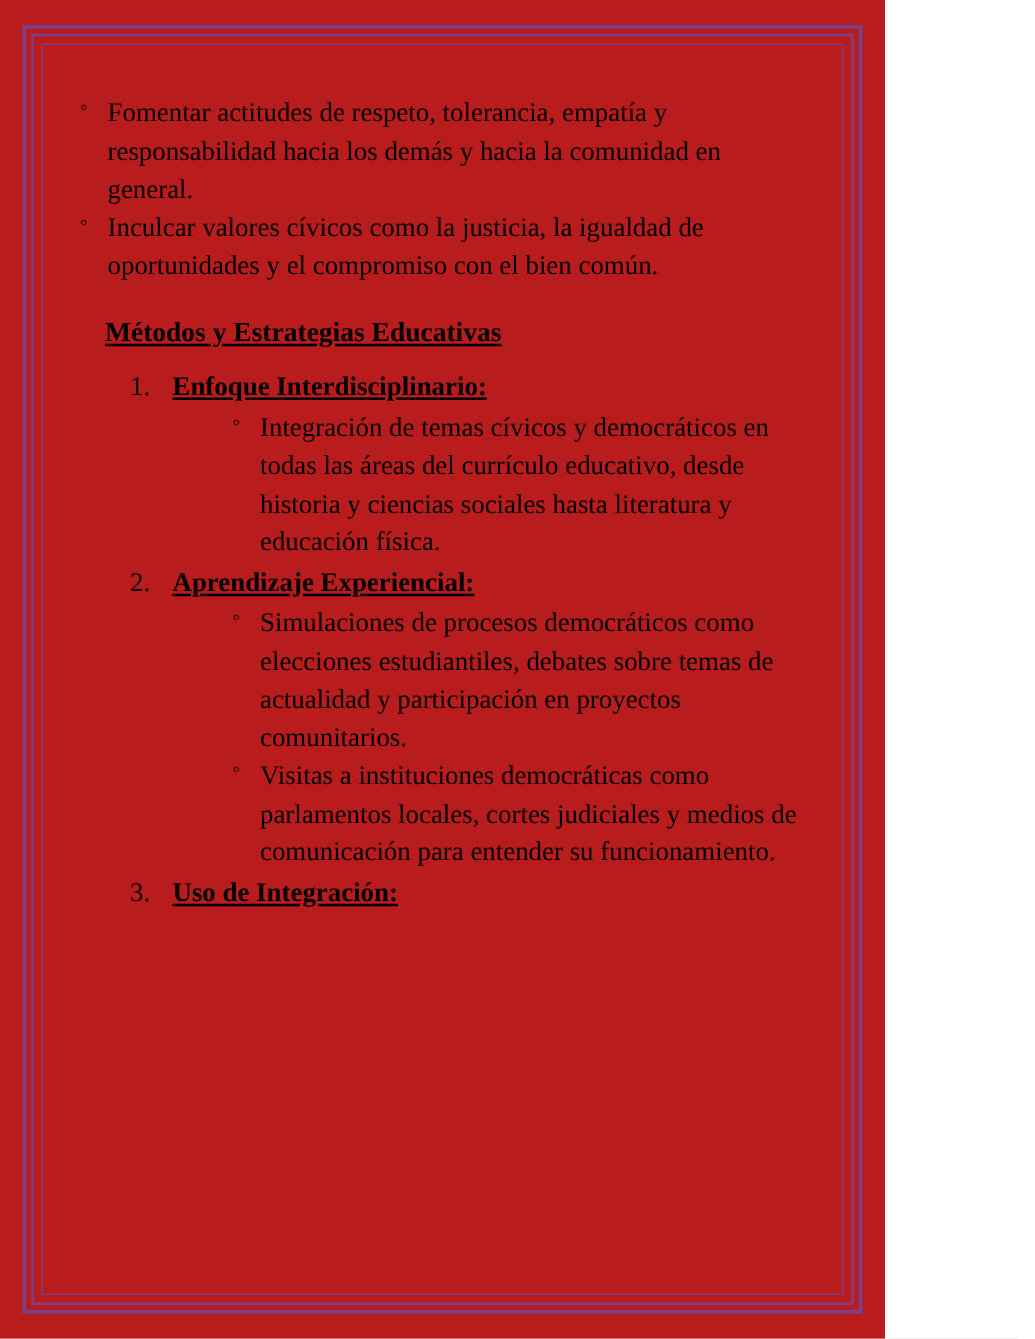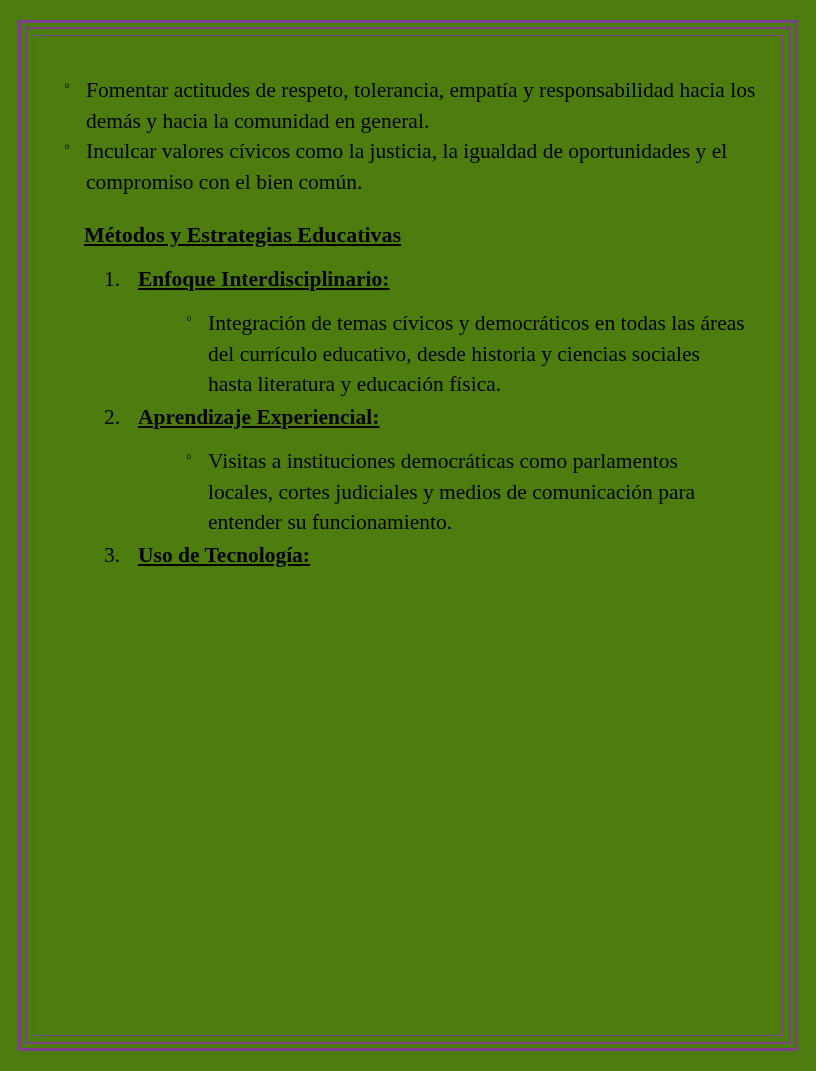--- a/index.html
+++ b/index.html
@@ -9,24 +9,24 @@
   }
   body {
     width: 828px;
     height: 1071px;
     font-family: "Liberation Serif", serif;
     color: #000000;
   }
 
   .page {
     position: relative;
-    width: 816px;
+    width: 708px;
     height: 1071px;
     box-sizing: border-box;
-    background: #4d7c0f;
+    background: #b91c1c;
   }
 
   
   .frame-outer {
     position: absolute;
     left: 18px;
     top: 20px;
     right: 18px;
     bottom: 20px;
     border: 3px solid #7B3F8C;
@@ -116,21 +116,21 @@
   }
   .item-title {
     font-size: 21.5px;
     font-weight: bold;
     line-height: 1.42;
     display: block;
     text-decoration: underline;
   }
 
   li.num-item ul.sub-list {
-    margin-top: 14px;
+    margin-top: 2px;
     margin-left: 44px;
     margin-right: 10px;
   }
   li.num-item ul.sub-list > li {
     margin-bottom: 0;
   }
 </style>
 </head>
 <body>
 
@@ -156,25 +156,26 @@
         <span class="item-title">Enfoque Interdisciplinario:</span>
         <ul class="sub-list">
           <li>Integración de temas cívicos y democráticos en todas las áreas del currículo educativo, desde historia y ciencias sociales hasta literatura y educación física.</li>
         </ul>
       </li>
 
       <li class="num-item">
         <span class="num">2.</span>
         <span class="item-title">Aprendizaje Experiencial:</span>
         <ul class="sub-list">
+          <li>Simulaciones de procesos democráticos como elecciones estudiantiles, debates sobre temas de actualidad y participación en proyectos comunitarios.</li>
           <li>Visitas a instituciones democráticas como parlamentos locales, cortes judiciales y medios de comunicación para entender su funcionamiento.</li>
         </ul>
       </li>
 
       <li class="num-item">
         <span class="num">3.</span>
-        <span class="item-title">Uso de Tecnología:</span>
+        <span class="item-title">Uso de Integración:</span>
       </li>
 
     </ol>
 
   </div>
 </div>
 
 </body></html>

